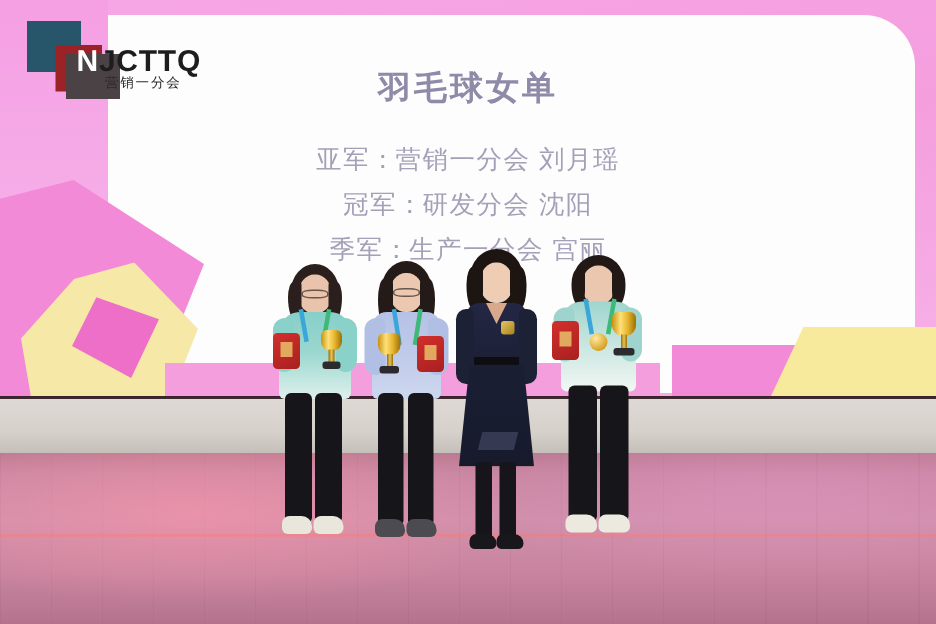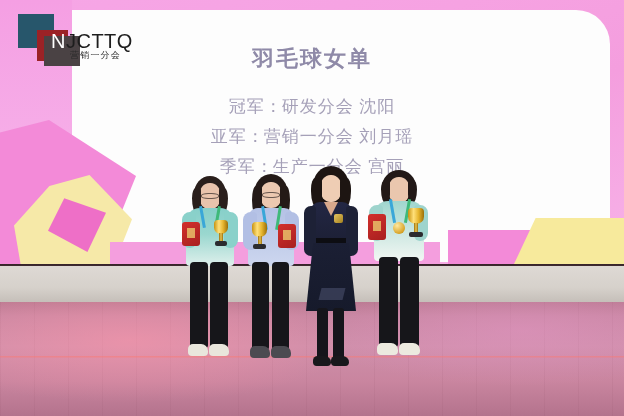--- a/index.html
+++ b/index.html
@@ -111,21 +111,21 @@
   .logo-sq-red {
     position:absolute; left:19px; top:16px; width:31px; height:31px;
     background:#9b2226;
   }
   .logo-sq-gray {
     position:absolute; left:26px; top:22px; width:36px; height:30px;
     background:#4a4244;
   }
   .logo-word {
     position:absolute; left:33px; top:17px;
-    font-size:20px; letter-spacing:.5px; font-weight:400;
+    font-size:20px; letter-spacing:.5px; font-weight:700;
     color:#1d1d1d; line-height:1;
   }
   .logo-word .w1 { color:#ffffff; }
   .logo-sub {
     position:absolute; left:52px; top:37px;
     font-size:9px; letter-spacing:1.2px; color:#2b2b2b; line-height:1;
   }
 
   
   .title {
@@ -206,24 +206,24 @@
       <div class="logo-sq-red"></div>
       <div class="logo-sq-gray"></div>
       <div class="logo-word"><span class="w1">N</span><span>JCTTQ</span></div>
       <div class="logo-sub">营销一分会</div>
     </div>
 
     <div class="title">羽毛球女单</div>
 
     <div class="result-list">
       <div class="result-line">
-        <span>冠军</span><span class="sep">：</span><span>研发分会</span>&nbsp;<span>沈阳</span>
+        <span>亚军</span><span class="sep">：</span><span>营销一分会</span>&nbsp;<span>刘月瑶</span>
       </div>
       <div class="result-line">
-        <span>亚军</span><span class="sep">：</span><span>营销一分会</span>&nbsp;<span>刘月瑶</span>
+        <span>冠军</span><span class="sep">：</span><span>研发分会</span>&nbsp;<span>沈阳</span>
       </div>
       <div class="result-line">
         <span>季军</span><span class="sep">：</span><span>生产一分会</span>&nbsp;<span>宫丽</span>
       </div>
     </div>
   </div>
 
   <div class="person" id="pA">
     <div class="hair" style="left:18px;top:0px;width:32px;height:36px;background:#2a1f1c;border-radius:50% 50% 42% 42%;"></div>
     <div class="head" style="left:23px;top:7px;width:22px;height:26px;background:#e9c3ac;"></div>

